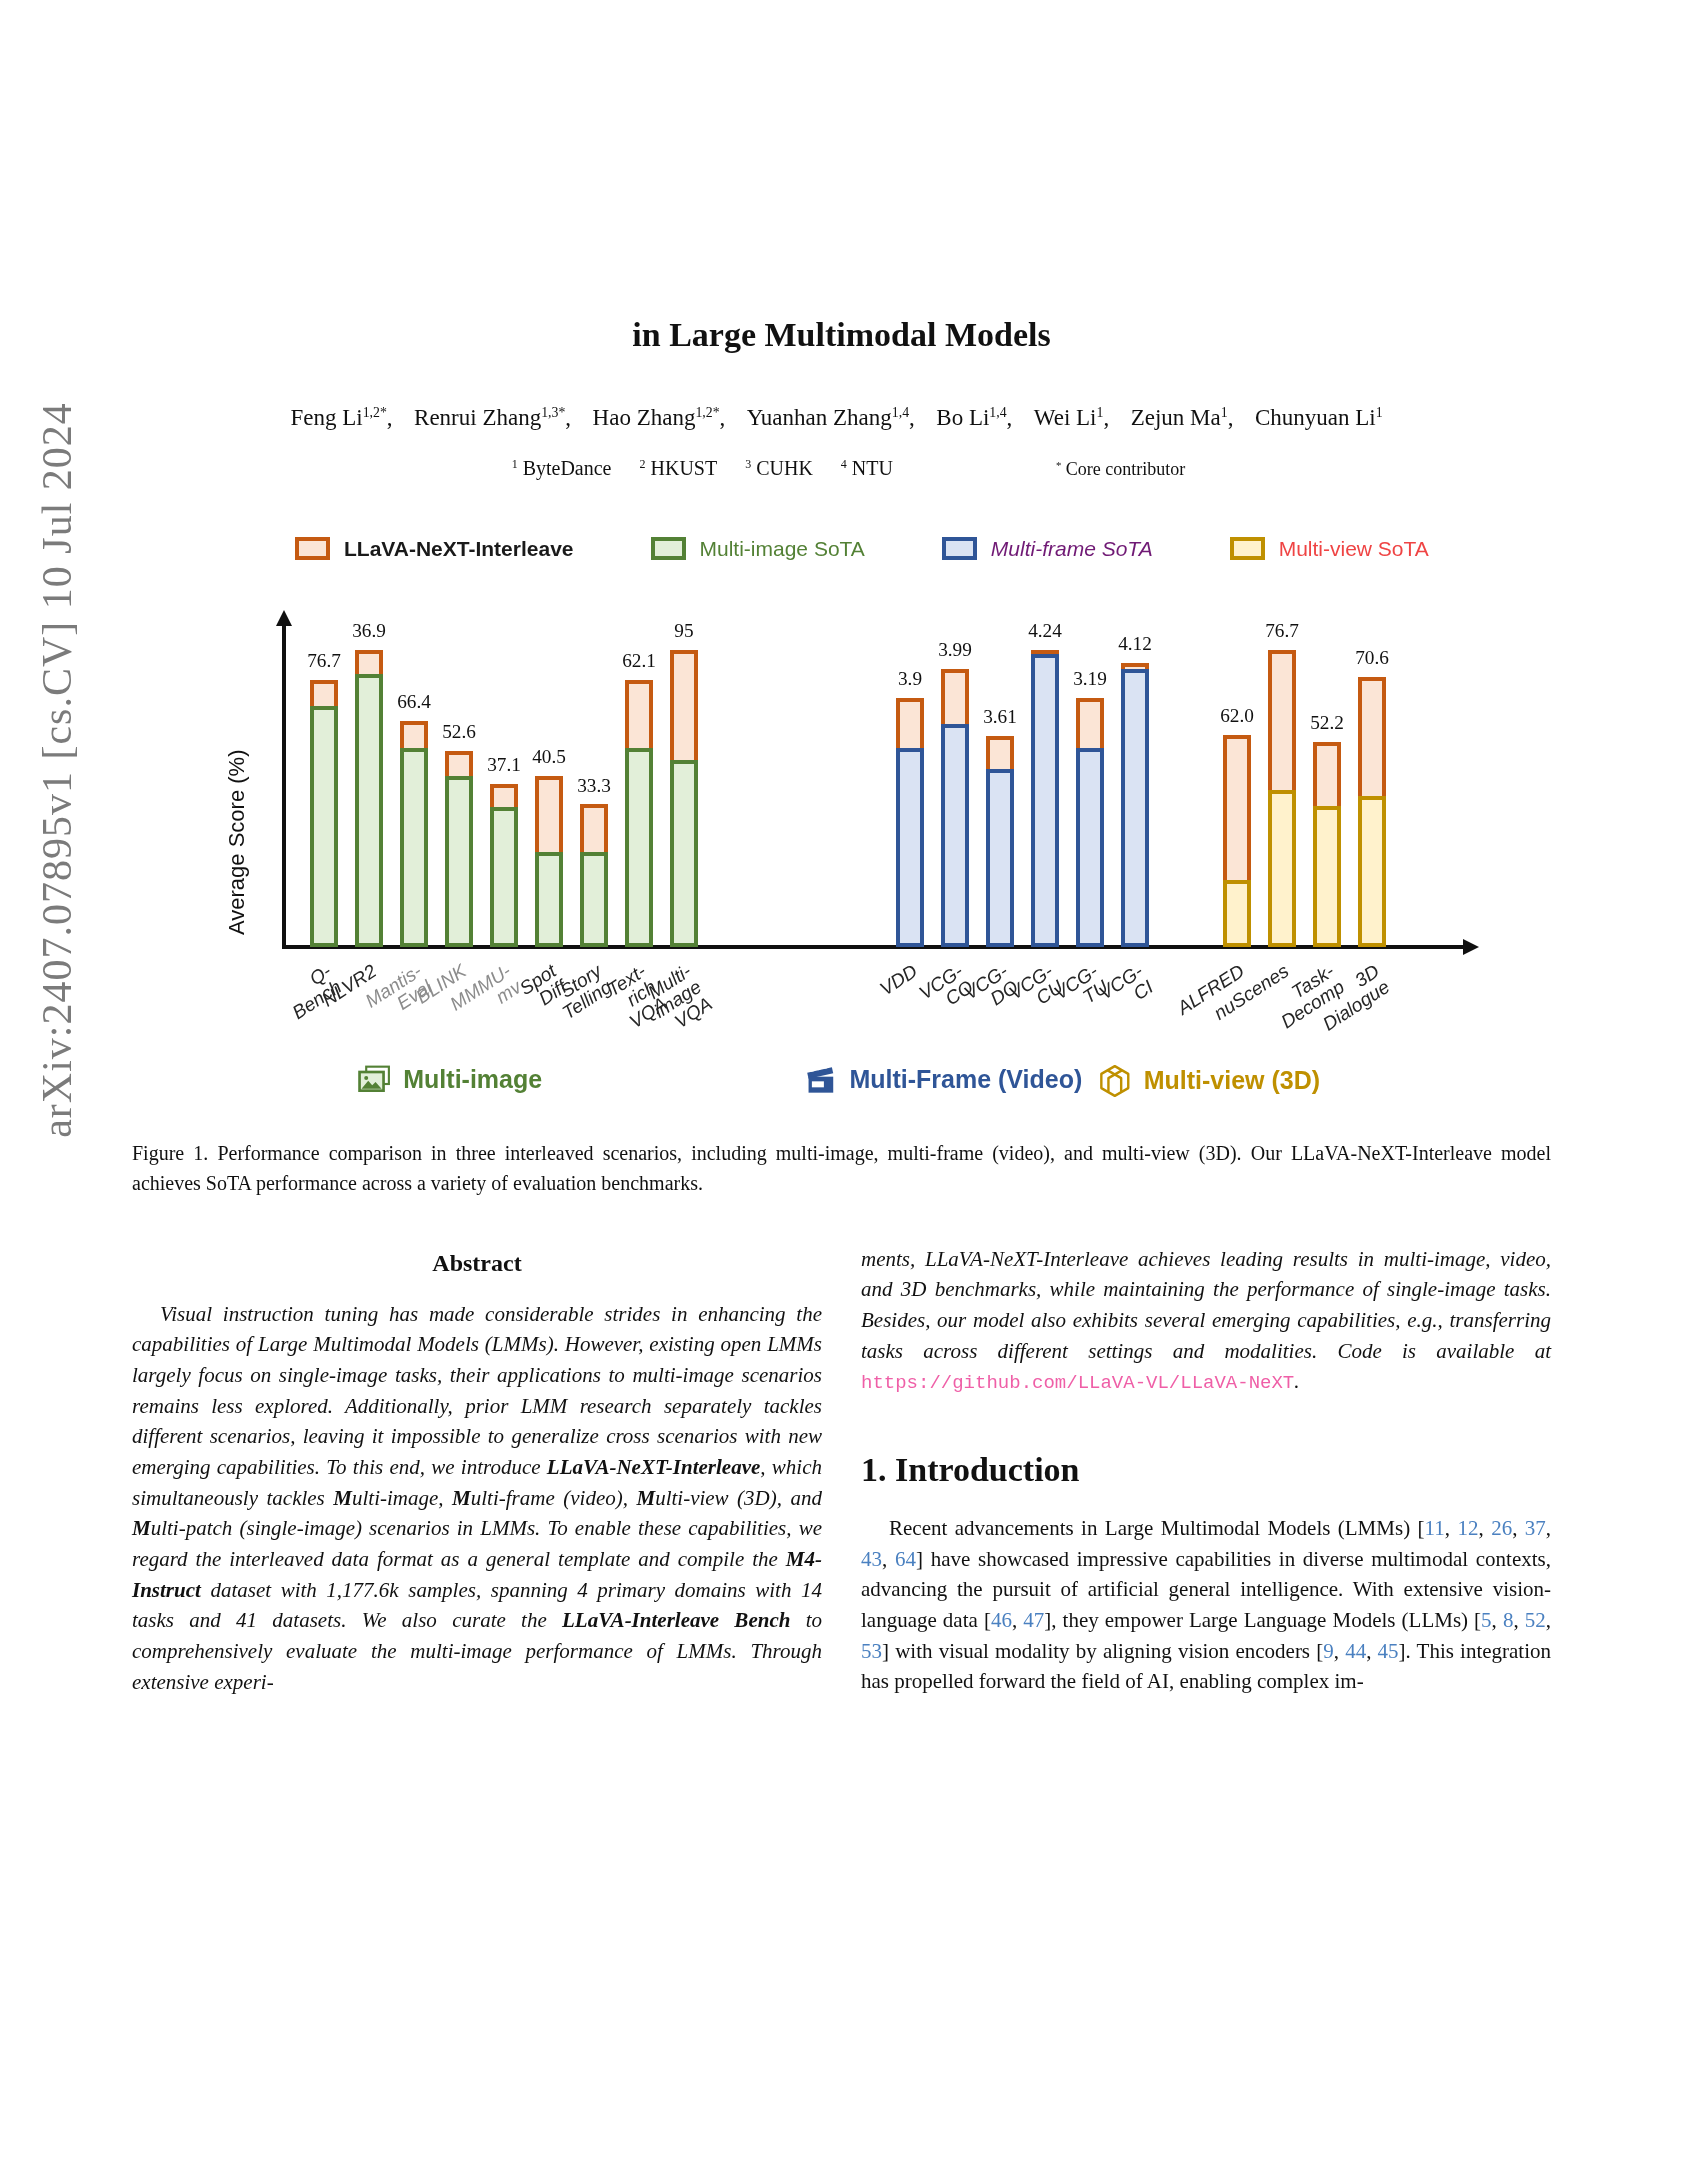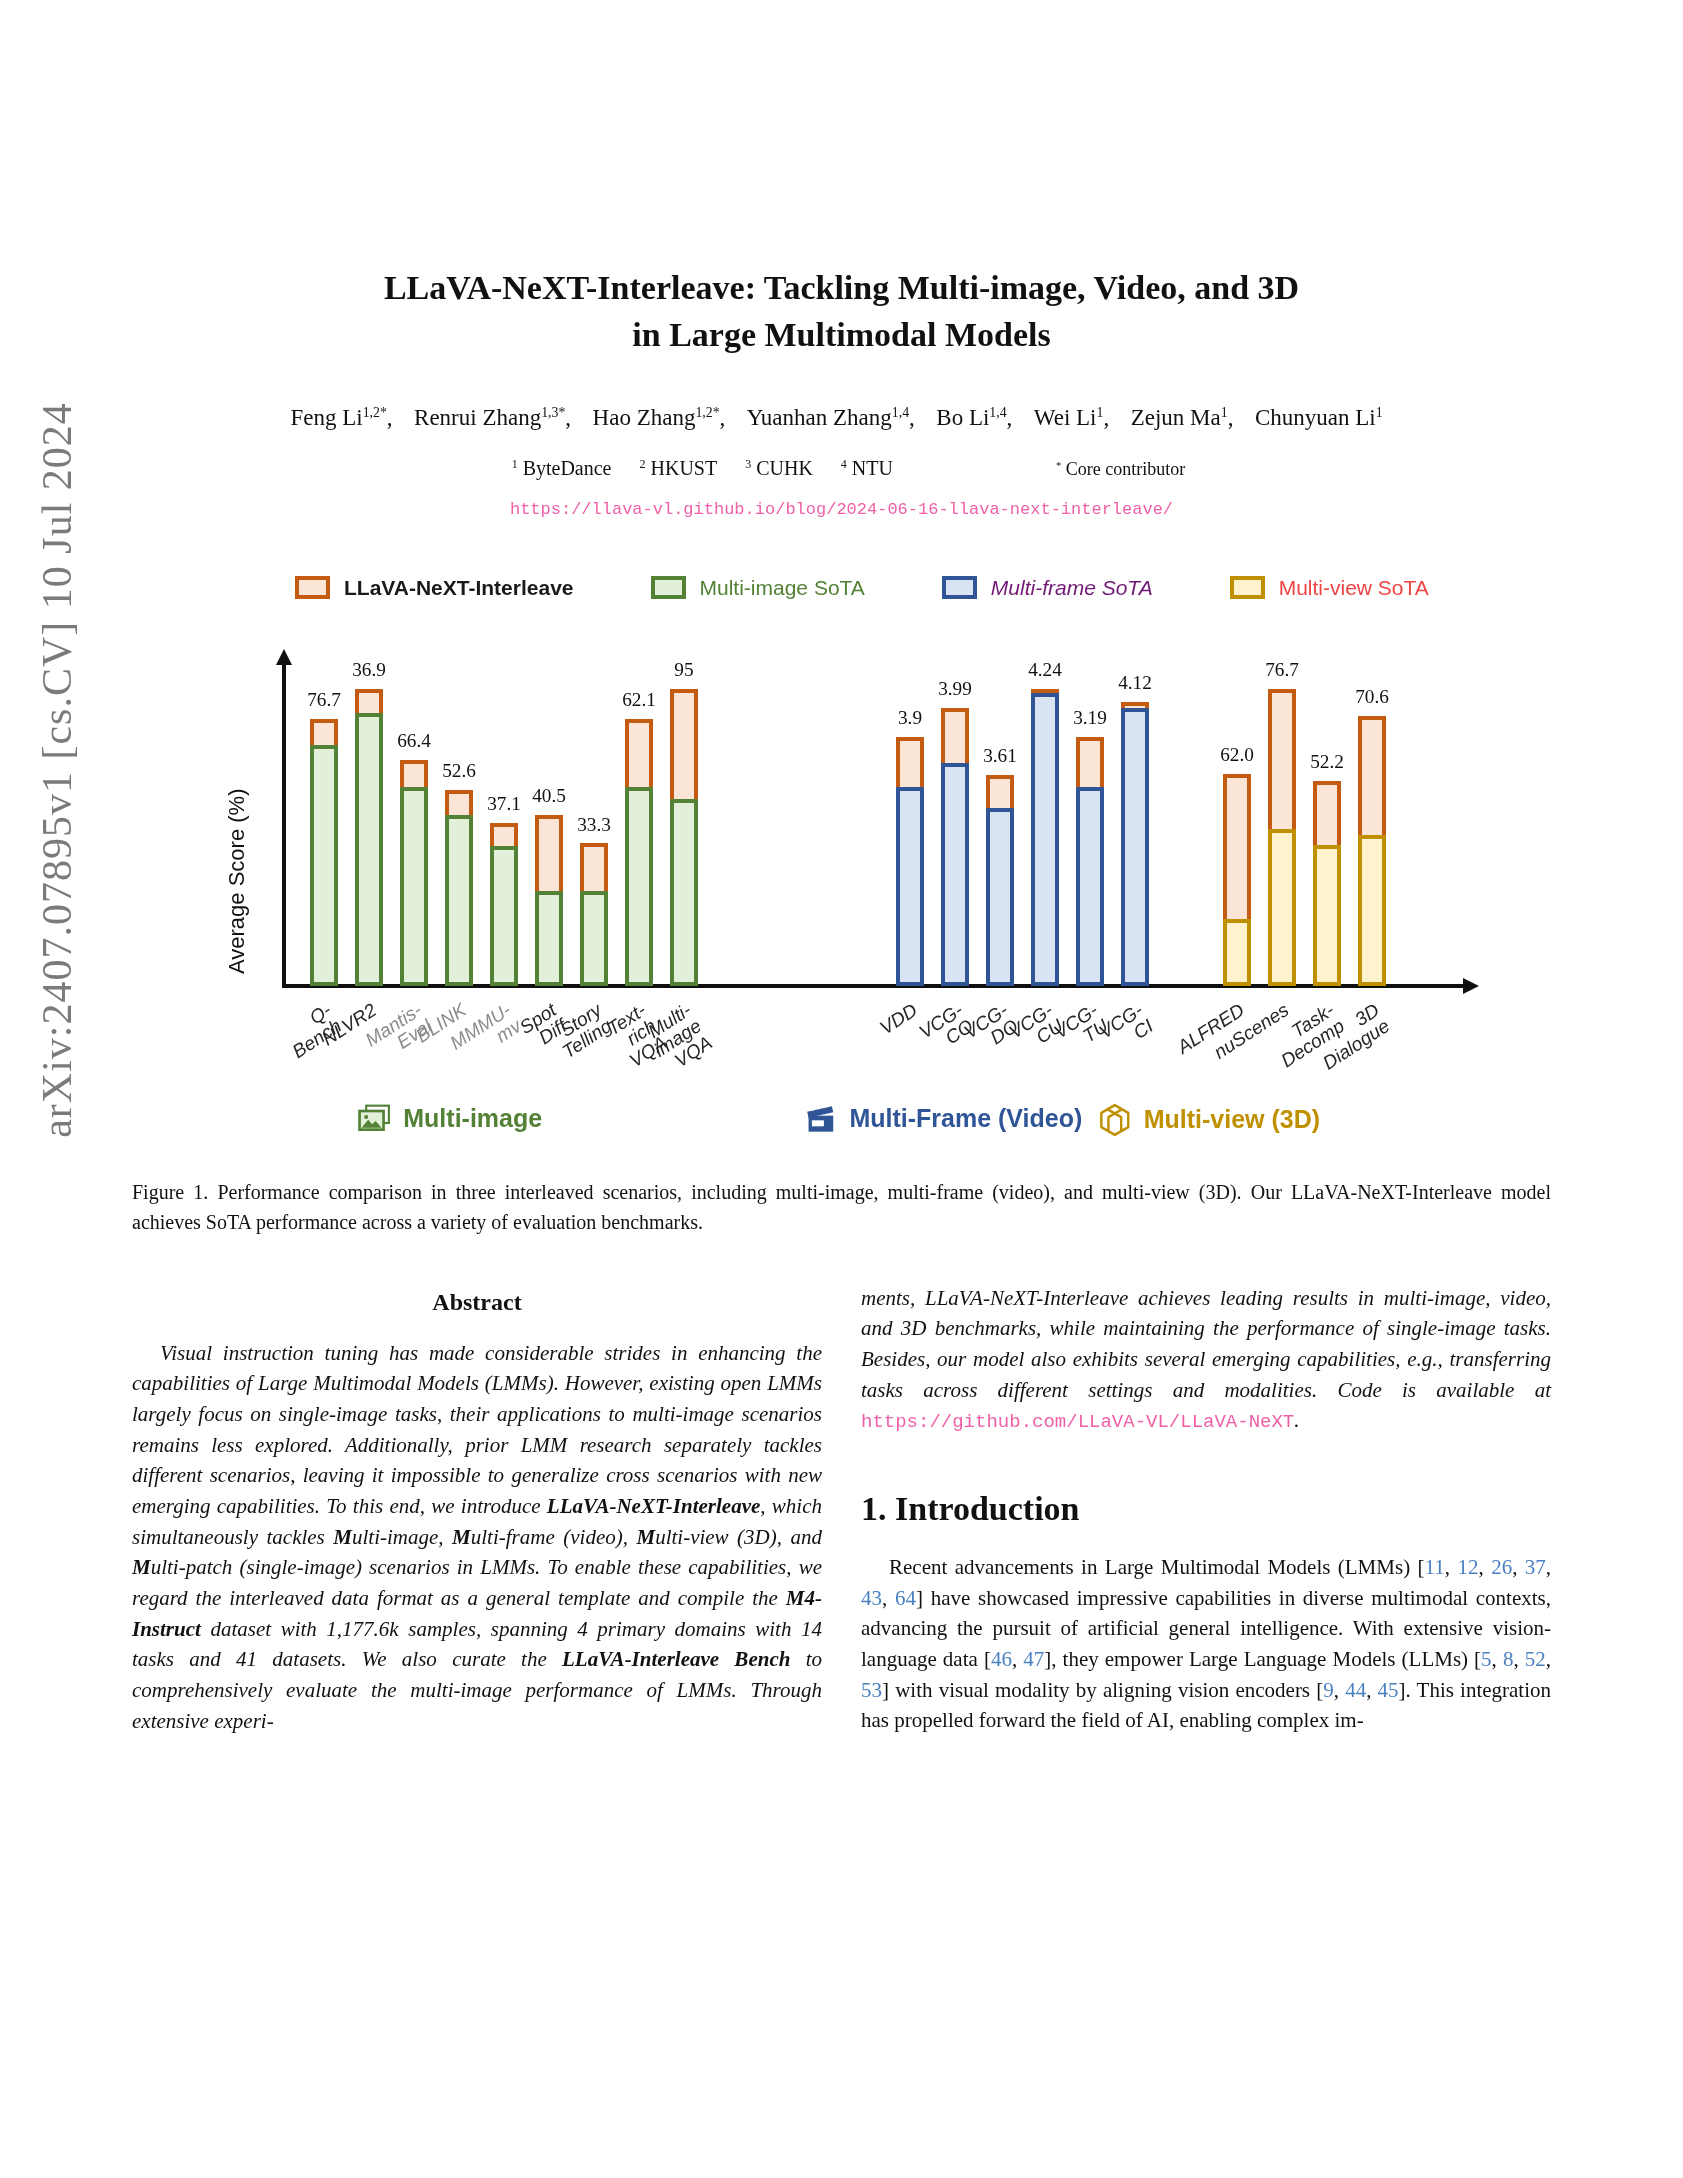--- a/index.html
+++ b/index.html
@@ -83,28 +83,27 @@
   .seg-l{font-family:"Liberation Mono",monospace;font-style:normal;color:#ef5fa7;font-size:19px;}
   .intro-h{font-size:34px;font-weight:bold;margin:53px 0 24px 0;}
 </style>
 </head>
 <body>
 
 <div class="arxiv-side">arXiv:2407.07895v1  [cs.CV]  10 Jul 2024</div>
 
 <div class="header">
   <h1 class="title">
-    <span>LLaVA-NeXT-Interleave: Tackling Multi-image, Video, and 3D</span><br>
+    <br>
     <span>in Large Multimodal Models</span>
   </h1>
   <div class="authors" id="authors"><span class="author"><span>Feng Li</span><sup>1,2*</sup>, </span><span class="author"><span>Renrui Zhang</span><sup>1,3*</sup>, </span><span class="author"><span>Hao Zhang</span><sup>1,2*</sup>, </span><span class="author"><span>Yuanhan Zhang</span><sup>1,4</sup>, </span><span class="author"><span>Bo Li</span><sup>1,4</sup>, </span><span class="author"><span>Wei Li</span><sup>1</sup>, </span><span class="author"><span>Zejun Ma</span><sup>1</sup>, </span><span class="author"><span>Chunyuan Li</span><sup>1</sup></span></div>
   <div class="affils">
     <span id="affilList"><span class="affil"><sup>1</sup> ByteDance</span><span class="affil"><sup>2</sup> HKUST</span><span class="affil"><sup>3</sup> CUHK</span><span class="affil"><sup>4</sup> NTU</span></span><span class="core-contrib"><sup id="ccSup">*</sup> <span>Core contributor</span></span>
   </div>
-  <div class="blog-url">https://llava-vl.github.io/blog/2024-06-16-llava-next-interleave/</div>
 </div>
 
 <div class="figure">
   <div class="legend">
     <div class="legend-item">
       <span class="swatch sw0"></span>
       <span class="lg0">LLaVA-NeXT-Interleave</span>
     </div>
     <div class="legend-item">
       <span class="swatch sw1"></span>

